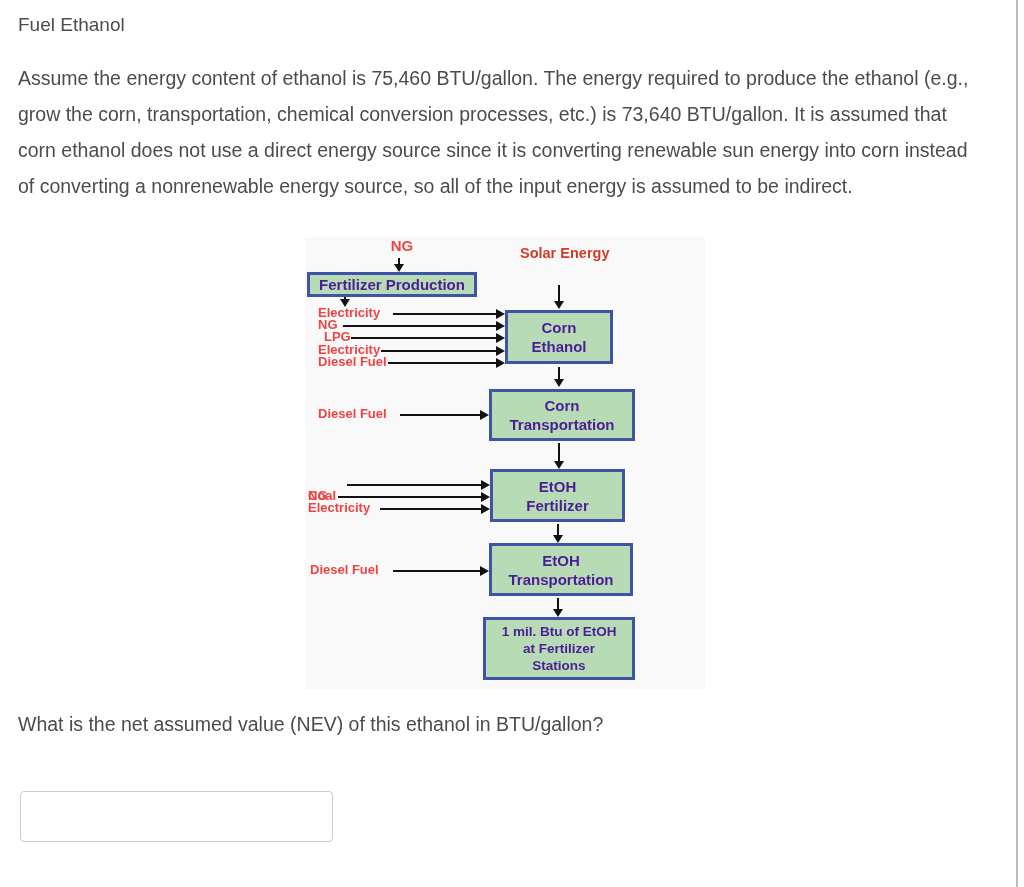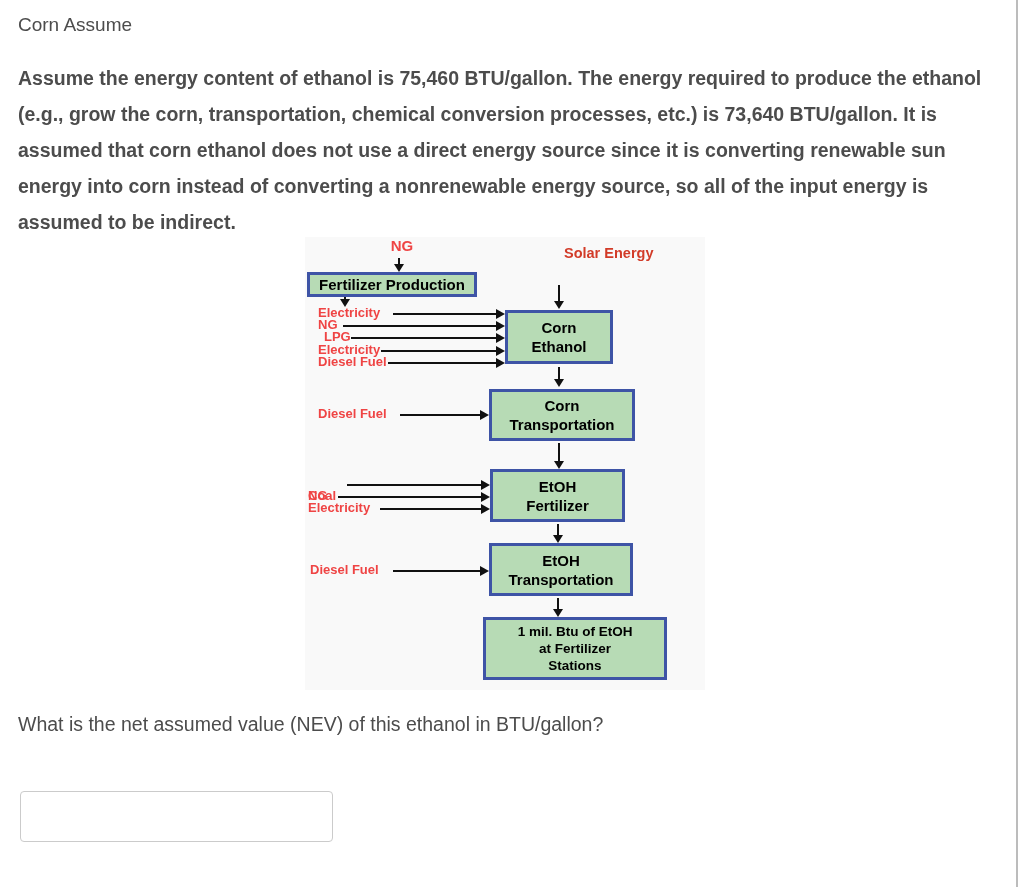--- a/index.html
+++ b/index.html
@@ -16,49 +16,49 @@
   }
   .doc-title {
     position: absolute; left: 18px; top: 14px;
     font-size: 19px; color: #4c4c4c;
   }
   .body-text {
     position: absolute; left: 18px;
     width: 968px;
     font-size: 19.5px; line-height: 36px; color: #4c4c4c;
   }
-  .intro-text { top: 60px; font-weight: bold; }
+  .intro-text { top: 60px; }
   .question-text { top: 706px; }
 
   
   .diagram {
     position: absolute; left: 305px; top: 237px; width: 400px; height: 453px;
     background: #f9f9f9;
     font-family: "Liberation Sans", sans-serif;
   }
   .flow-box {
     position: absolute;
     background: var(--box-fill, #b7dbb5);
     border: 3px solid var(--box-border, #3e54a6);
-    color: #000000;
+    color: #4c1d95;
     font-weight: bold;
     text-align: center;
     display: flex; flex-direction: column; justify-content: center;
   }
   .flow-box .bx-line { display: block; }
   .src-label {
     position: absolute;
     font-weight: bold; color: #ef4444; font-size: 13px; line-height: 13px;
     white-space: nowrap;
   }
   .ng-top { font-size: 15px; }
   .solar-label {
     position: absolute; text-align: center;
     font-weight: bold; color: var(--solar, #d23b28);
-    font-size: 14.5px; line-height: 16px; white-space: nowrap; margin-left: 44px;
+    font-size: 14.5px; line-height: 16px; white-space: nowrap;
   }
   .harrow {
     position: absolute; height: 2px; background: var(--arrow, #111);
   }
   .harrow::after {
     content: ''; position: absolute; right: -9px; top: -4px;
     border-left: 9px solid var(--arrow, #111);
     border-top: 5px solid transparent; border-bottom: 5px solid transparent;
   }
   .varrow {
@@ -75,21 +75,21 @@
     position: absolute; left: 20px; top: 791px; width: 313px; height: 51px;
     border: 1px solid #cbcbcb; border-radius: 4px; background: #fff;
     font-size: 18px; padding: 0 10px; color: #333; outline: none;
   }
 </style>
 </head>
 <body>
 
 <div class="page-right-border"></div>
 
-<div class="doc-title">Corn Assume</div>
+<div class="doc-title">Fuel Ethanol</div>
 
 <div class="body-text intro-text">Assume the energy content of ethanol is 75,460 BTU/gallon. The energy required to produce the ethanol (e.g., grow the corn, transportation, chemical conversion processes, etc.) is 73,640 BTU/gallon. It is assumed that corn ethanol does not use a direct energy source since it is converting renewable sun energy into corn instead of converting a nonrenewable energy source, so all of the input energy is assumed to be indirect.</div>
 
 <div class="diagram">
 
   <div class="src-label ng-top" style="left:84px; top:2px; width:26px; text-align:center;">NG</div>
   <div class="varrow" style="left:93px; top:21px; height:6px;"></div>
 
   <div class="flow-box" style="left:2px; top:35px; width:170px; height:25px; font-size:15px; line-height:18px;">
     <span class="bx-line">Fertilizer Production</span>
@@ -144,21 +144,21 @@
   <div class="varrow" style="left:252px; top:287px; height:11px;"></div>
 
   <div class="flow-box" style="left:184px; top:306px; width:144px; height:53px; font-size:15px; line-height:19px;">
     <span class="bx-line">EtOH</span>
     <span class="bx-line">Transportation</span>
   </div>
   <div class="src-label" style="left:5px; top:326px;">Diesel Fuel</div>
   <div class="harrow" style="left:88px; top:333px; width:87px;"></div>
   <div class="varrow" style="left:252px; top:361px; height:11px;"></div>
 
-  <div class="flow-box" style="left:178px; top:380px; width:184px; height:63px; font-size:13.5px; line-height:17px;align-items:center;">
+  <div class="flow-box" style="left:178px; top:380px; width:152px; height:63px; font-size:13.5px; line-height:17px;align-items:center;">
     <span class="bx-line">1 mil. Btu of EtOH</span>
     <span class="bx-line">at Fertilizer</span>
     <span class="bx-line">Stations</span>
   </div>
 </div>
 
 <div class="body-text question-text">What is the net assumed value (NEV) of this ethanol in BTU/gallon?</div>
 
 <input type="text" class="answer-input" placeholder="" style="">
 

